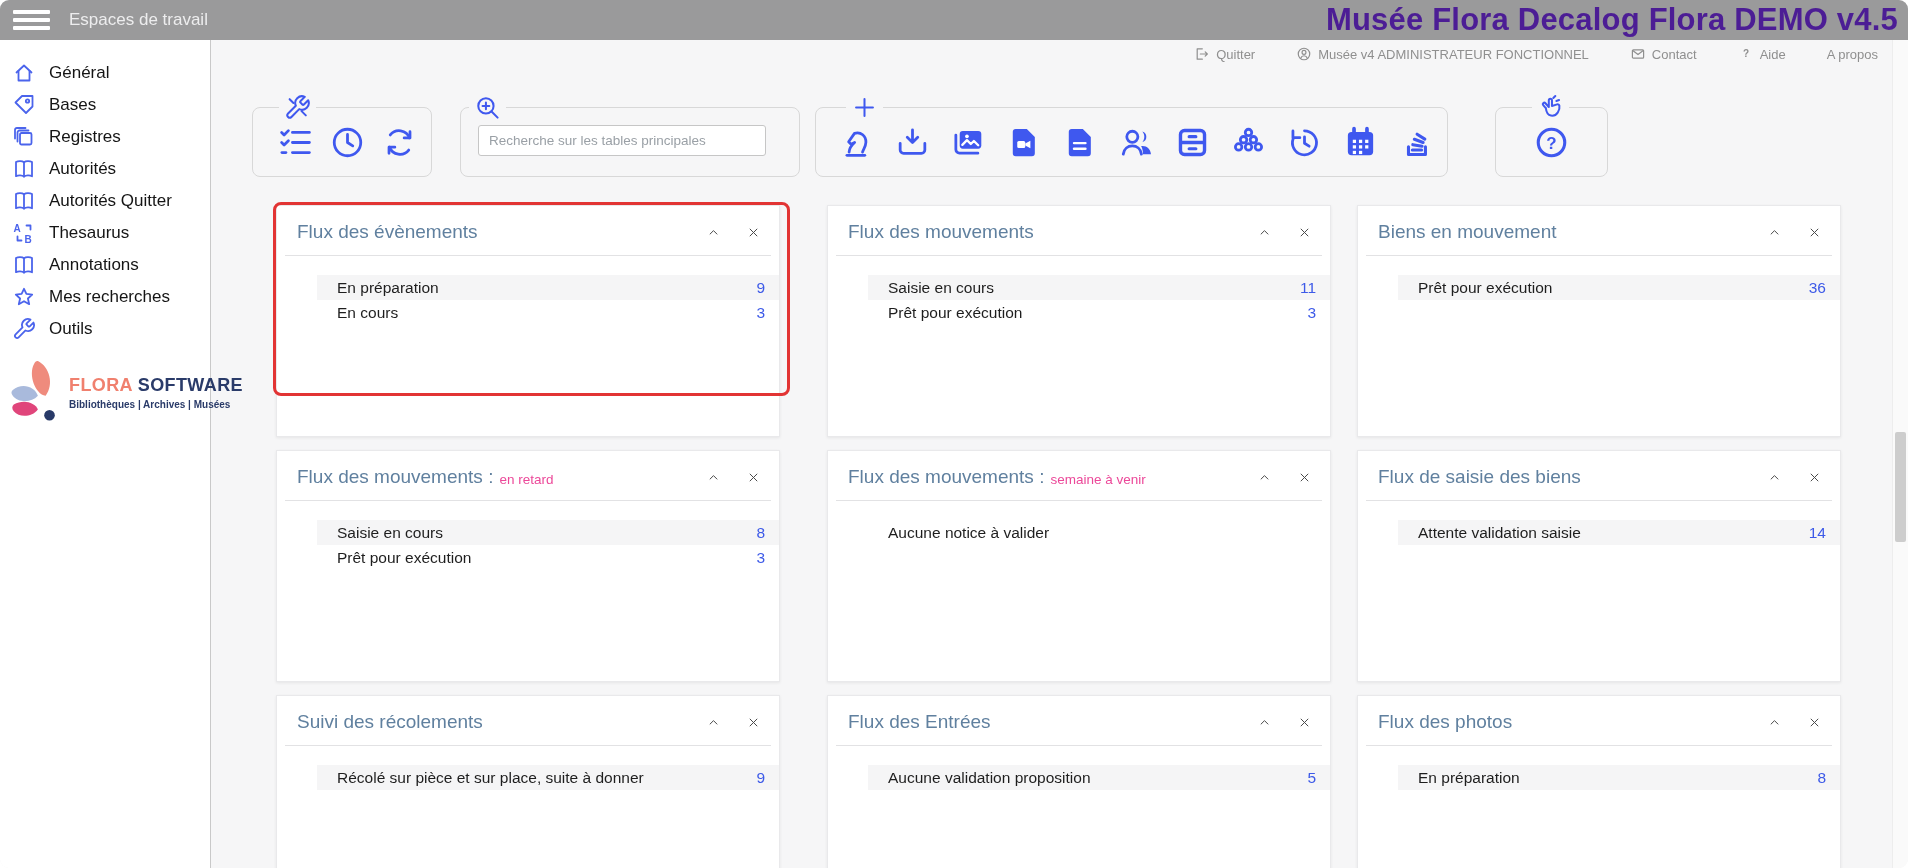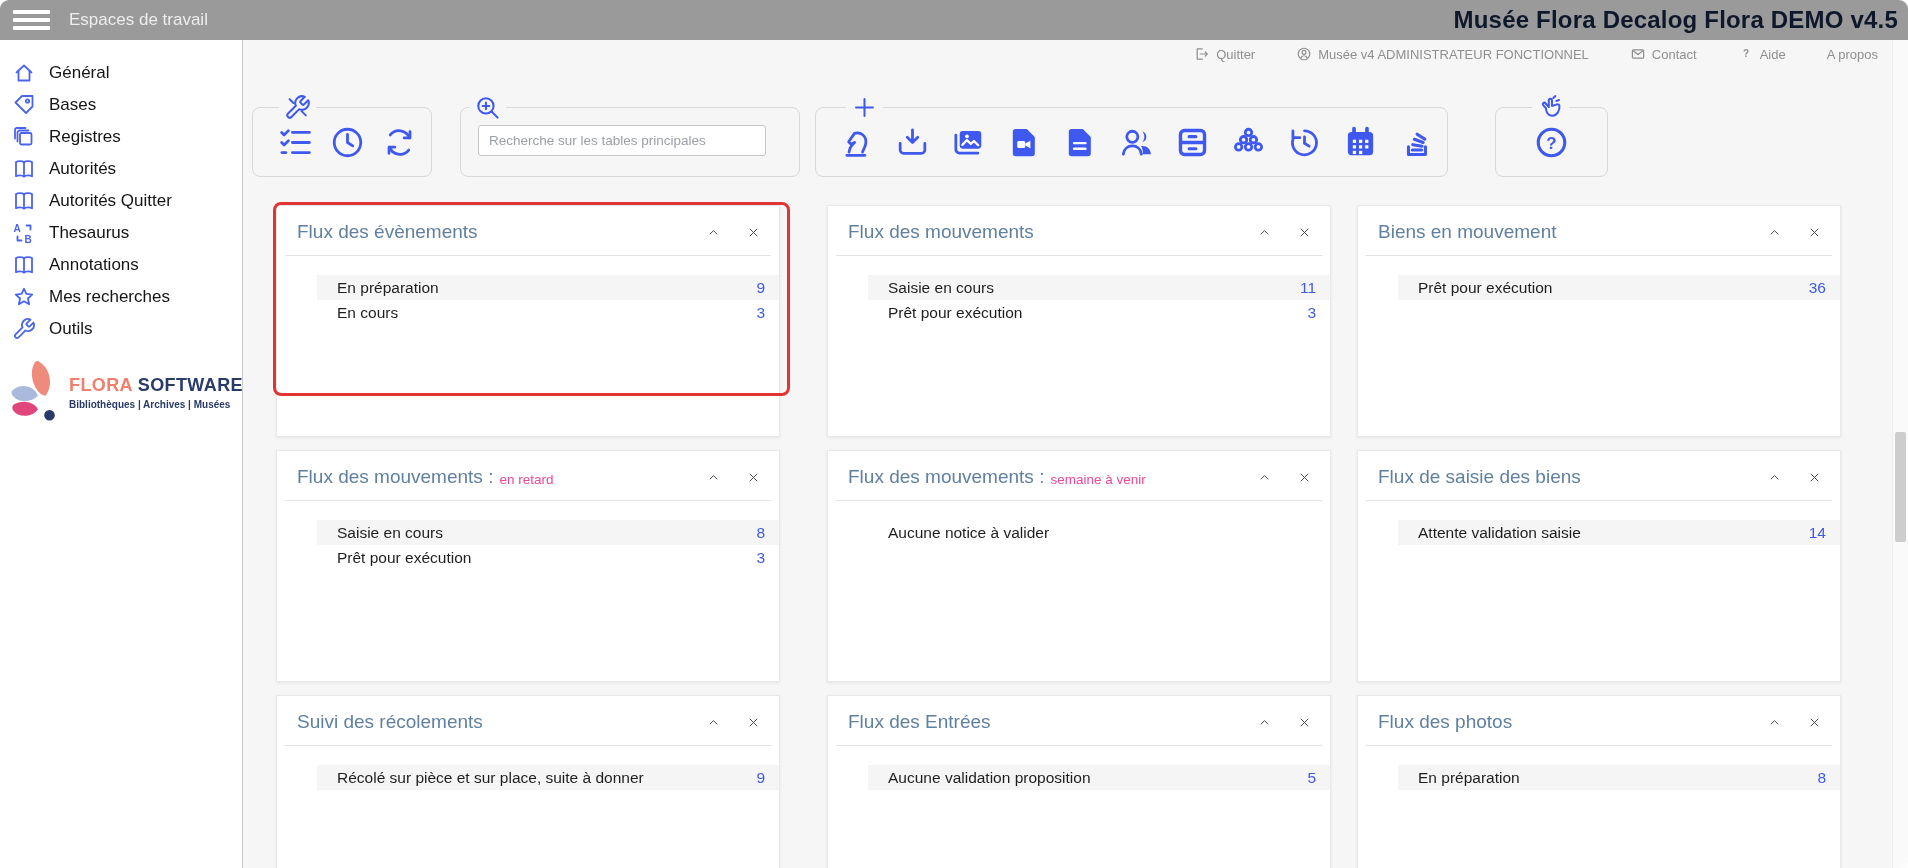--- a/index.html
+++ b/index.html
@@ -3,24 +3,24 @@
 <meta charset="utf-8">
 <style>
   html,body{margin:0;padding:0;background:#fff;font-family:"Liberation Sans",sans-serif;}
   .app{position:relative;width:1908px;height:868px;overflow:hidden;background:#f6f6f7;border-radius:9px;}
 
   
   .topbar{position:absolute;top:0;left:0;right:0;height:40px;background:#9a9a9b;display:flex;align-items:center;z-index:6;}
   .hamburger{width:37px;margin-left:13px;cursor:pointer;}
   .hamburger span{display:block;height:4px;background:#fff;border-radius:1px;margin:4px 0;}
   .workspace{color:#ededee;font-size:17px;margin-left:19px;}
-  .app-title{margin-left:auto;margin-right:10px;color:#0f172a;font-size:24px;font-weight:bold;letter-spacing:.2px;}
+  .app-title{margin-left:auto;margin-right:10px;color:#4c1d95;font-size:31px;font-weight:bold;letter-spacing:.2px;}
 
   
-  .sidebar{position:absolute;top:40px;left:0;width:243px;bottom:0;background:#fff;border-right:1px solid #c9c9c9;box-sizing:border-box;z-index:5;}
+  .sidebar{position:absolute;top:40px;left:0;width:211px;bottom:0;background:#fff;border-right:1px solid #c9c9c9;box-sizing:border-box;z-index:5;}
   .side-nav{padding-top:17px;}
   .side-item{display:flex;align-items:center;gap:13px;height:32px;padding-left:12px;font-size:17px;color:#151515;cursor:pointer;white-space:nowrap;}
   .icn{display:inline-flex;flex:none;}
   .icn svg{width:100%;height:100%;}
   .side-item .icn{width:24px;height:24px;color:#4b64ec;}
   .logo{margin-top:14px;padding-left:6px;display:flex;align-items:center;gap:5px;}
   .logo-mark{width:58px;height:66px;flex:none;}
   .brand{font-size:18px;font-weight:bold;letter-spacing:.4px;white-space:nowrap;}
   .flora{color:#f0806e;}
   .software{color:#2a3b69;}

